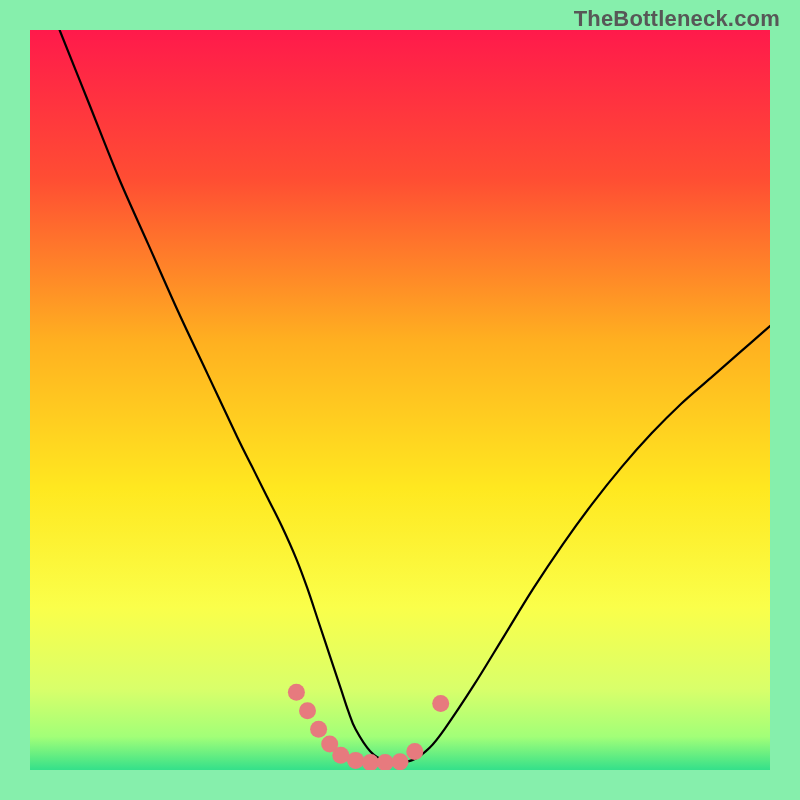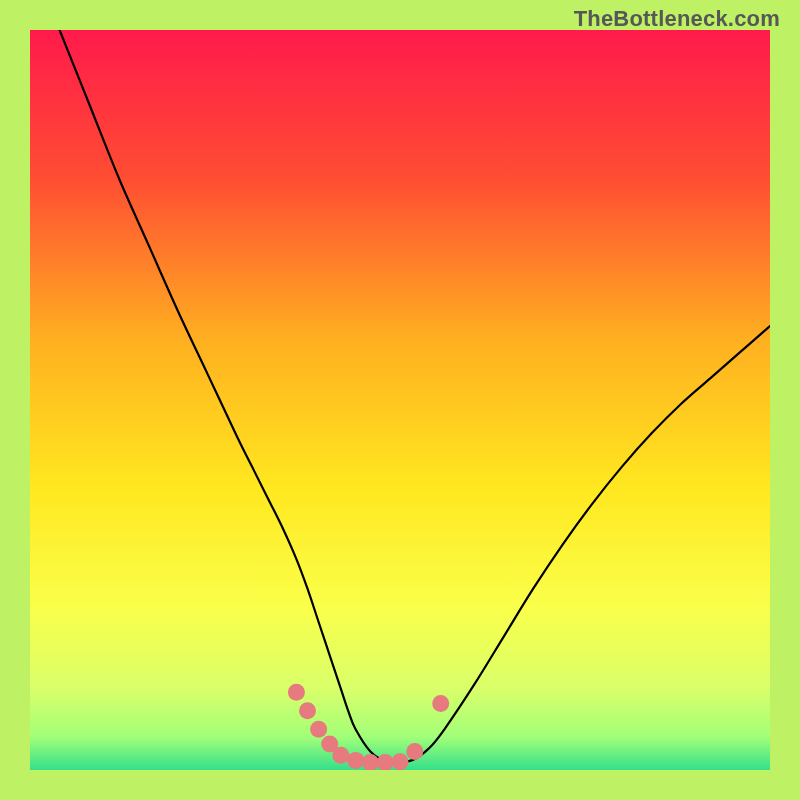--- a/index.html
+++ b/index.html
@@ -1,21 +1,21 @@
 <!DOCTYPE html>
 <html><head>
 <meta charset="utf-8">
 <style>
   * { margin: 0; padding: 0; box-sizing: border-box; }
   html, body { width: 800px; height: 800px; overflow: hidden; background: #000; }
   .frame {
     position: absolute;
     left: 0; top: 0;
     width: 800px; height: 800px;
-    background: #bef264;
+    background: #86efac;
   }
   .watermark {
     position: absolute;
     top: 6px;
     right: 20px;
     font-family: Arial, Helvetica, sans-serif;
     font-size: 22px;
     font-weight: 600;
     color: #575757;
     letter-spacing: 0.2px;

